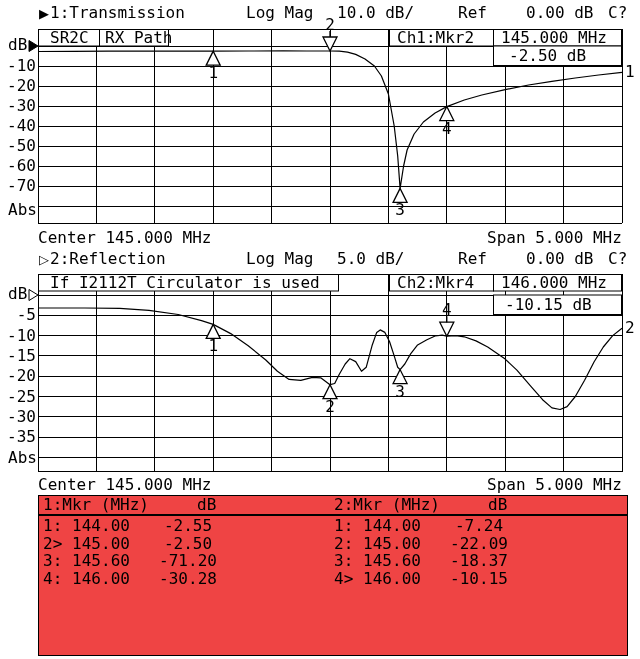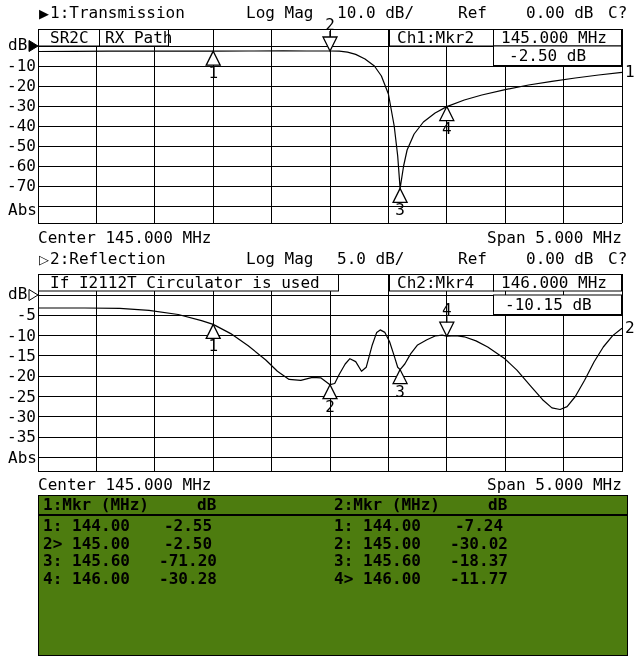--- a/index.html
+++ b/index.html
@@ -7,21 +7,21 @@
     width:640px;height:659px;position:relative;overflow:hidden;
     background:#ffffff;color:#000;
     font-family:"DejaVu Sans Mono","Liberation Mono",monospace;
     font-size:16px;line-height:16px;
   }
   .seg{position:absolute;white-space:pre;line-height:16px;}
   .tri{font-family:"DejaVu Sans","Liberation Sans",sans-serif;font-size:13px;line-height:16px;}
   #scope-svg{position:absolute;left:0;top:0;}
   #scope-svg text{font-family:"DejaVu Sans Mono","Liberation Mono",monospace;font-size:16px;fill:#000;}
   .box{fill:#ffffff;stroke:#000;stroke-width:1;}
-  .mtable{position:absolute;border:1px solid #000;background:#4d7c0f;font-weight:bold;}
+  .mtable{position:absolute;border:1px solid #000;background:#ef4444;}
   .mt-head{position:absolute;top:1px;left:0;right:0;height:17px;border-bottom:2px solid #000;}
   .mt-rows{position:absolute;top:22px;left:0;right:0;}
   .mt-row{position:relative;height:17.5px;}
   .c1{position:absolute;left:4px;white-space:pre;}
   .c2{position:absolute;left:20px;width:84px;text-align:center;white-space:pre;}
   .c3{position:absolute;left:114px;width:70px;text-align:center;white-space:pre;}
   .mh-title{position:absolute;left:4px;white-space:pre;}
   .mh-unit{position:absolute;left:158px;white-space:pre;}
 </style>
 </head>
@@ -211,26 +211,26 @@
   </div>
   <div class="mt-rows">
     <div class="mt-row">
       <span class="c1">1:</span>
       <span class="c2">144.00</span>
       <span class="c3">-7.24</span>
     </div>
     <div class="mt-row">
       <span class="c1">2:</span>
       <span class="c2">145.00</span>
-      <span class="c3">-30.02</span>
+      <span class="c3">-22.09</span>
     </div>
     <div class="mt-row">
       <span class="c1">3:</span>
       <span class="c2">145.60</span>
       <span class="c3">-18.37</span>
     </div>
     <div class="mt-row">
       <span class="c1">4&gt;</span>
       <span class="c2">146.00</span>
-      <span class="c3">-11.77</span>
+      <span class="c3">-10.15</span>
     </div>
   </div>
 </div>
 
 </body></html>

